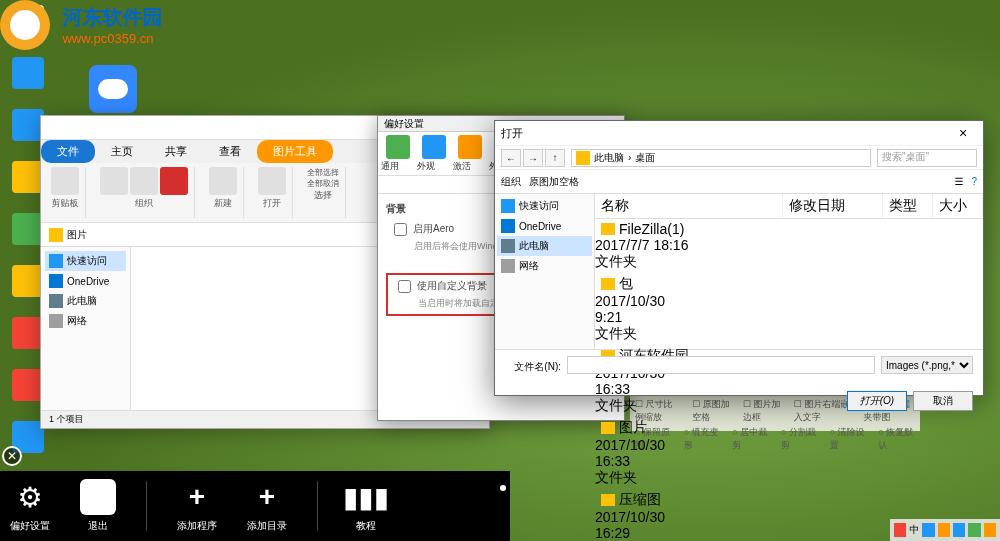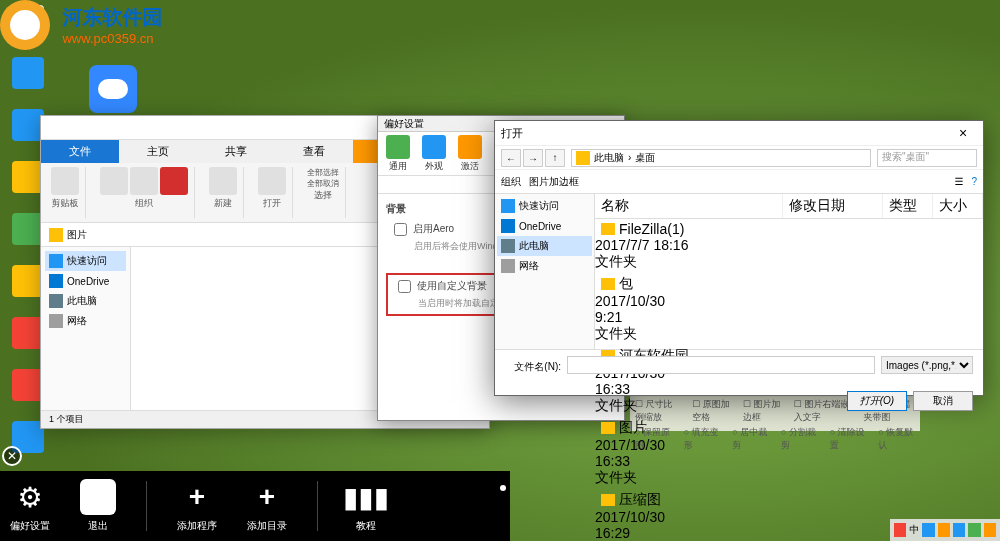--- a/index.html
+++ b/index.html
@@ -30,21 +30,21 @@
 
 .baidu-icon { position: absolute; left: 85px; top: 65px; width: 55px; text-align: center; z-index: 1; }
 .baidu-icon .icon-box { width: 48px; height: 48px; background: #3388ff; border-radius: 8px; margin: 0 auto; display: flex; align-items: center; justify-content: center; }
 .baidu-icon .cloud { width: 30px; height: 20px; background: #fff; border-radius: 10px; }
 .baidu-icon .label { color: #fff; font-size: 9px; margin-top: 3px; }
 
 
 .explorer { position: absolute; left: 40px; top: 115px; width: 450px; height: 314px; background: #fff; border: 1px solid #aaa; z-index: 2; box-shadow: 0 4px 20px rgba(0,0,0,0.3); }
 .explorer-titlebar { height: 24px; background: #fff; display: flex; align-items: center; padding: 0 5px; font-size: 10px; border-bottom: 1px solid #ddd; }
 .explorer-tabs { display: flex; background: #f0f0f0; font-size: 11px; }
-.explorer-tab { padding: 4px 28px; }
+.explorer-tab { padding: 4px 16px; border-radius: 10px; }
 .explorer-tab.active { background: #1976d2; color: #fff; }
 .explorer-tab.tool { background: #ff9800; color: #fff; }
 .explorer-ribbon { height: 60px; background: #f5f5f5; border-bottom: 1px solid #ddd; display: flex; padding: 4px; gap: 8px; }
 .ribbon-group { display: flex; flex-direction: column; align-items: center; padding: 0 6px; border-right: 1px solid #ddd; font-size: 9px; color: #555; }
 .ribbon-btn { width: 28px; height: 28px; background: #e0e0e0; border-radius: 3px; margin-bottom: 2px; }
 .ribbon-btn.red { background: #d32f2f; }
 .explorer-path { height: 24px; background: #fff; border-bottom: 1px solid #ddd; display: flex; align-items: center; padding: 0 8px; font-size: 10px; }
 .explorer-body { display: flex; height: calc(100% - 148px); }
 .explorer-sidebar { width: 90px; background: #fafafa; border-right: 1px solid #ddd; font-size: 10px; padding: 4px; }
 .sidebar-item { padding: 3px 4px; display: flex; align-items: center; gap: 4px; }
@@ -56,21 +56,21 @@
 .si-net { background: #9e9e9e; }
 .explorer-content { flex: 1; padding: 8px; display: flex; gap: 12px; align-items: flex-start; }
 .file-thumb { width: 56px; text-align: center; font-size: 8px; word-break: break-all; }
 .file-thumb .thumb { width: 50px; height: 50px; background: linear-gradient(45deg, #ff6b6b, #feca57); margin: 0 auto 3px; }
 .explorer-status { position: absolute; bottom: 0; left: 0; right: 0; height: 18px; background: #f0f0f0; font-size: 9px; padding: 2px 8px; border-top: 1px solid #ddd; }
 
 
 .prefs-dialog { position: absolute; left: 377px; top: 115px; width: 248px; height: 306px; background: #fff; border: 1px solid #888; z-index: 3; box-shadow: 0 4px 20px rgba(0,0,0,0.4); }
 .prefs-title { height: 16px; background: #f0f0f0; font-size: 10px; padding: 1px 6px; border-bottom: 1px solid #ccc; }
 .prefs-toolbar { height: 44px; background: #fff; border-bottom: 1px solid #ddd; display: flex; padding: 3px; gap: 2px; }
-.prefs-tool { width: 34px; text-align: center; font-size: 9px; color: #333; }
+.prefs-tool { width: 34px; text-align: left; font-size: 9px; color: #333; }
 .prefs-tool .ticon { width: 24px; height: 24px; margin: 0 auto 1px; border-radius: 3px; }
 .pt-check { background: #4caf50; }
 .pt-monitor { background: #2196f3; }
 .pt-flash { background: #ff9800; }
 .pt-globe { background: #607d8b; }
 .pt-info { background: #03a9f4; }
 .prefs-tabs { height: 18px; background: #fff; border-bottom: 1px solid #ddd; font-size: 10px; text-align: right; padding: 1px 8px; }
 .prefs-body { padding: 8px; font-size: 10px; color: #444; }
 .prefs-section-title { font-weight: bold; margin-bottom: 6px; }
 .prefs-checkbox-row { display: flex; align-items: flex-start; gap: 6px; margin-bottom: 4px; padding-left: 8px; }
@@ -294,21 +294,21 @@
     </div>
     <div class="nav-path">
       <span class="nav-path-icon"></span>
       <span>此电脑</span> ›
       <span>桌面</span>
     </div>
     <div class="nav-search">搜索"桌面"</div>
   </div>
   <div class="open-toolbar">
     <span>组织</span>
-    <span>图片加边框</span>
+    <span>原图加空格</span>
     <span style="flex:1"></span>
     <span>☰</span>
     <span style="color:#0078d4">?</span>
   </div>
   <div class="open-body">
     <div class="open-sidebar">
       <div class="sidebar-item">
           <span class="sidebar-icon si-star"></span>
           <span>快速访问</span>
         </div>

